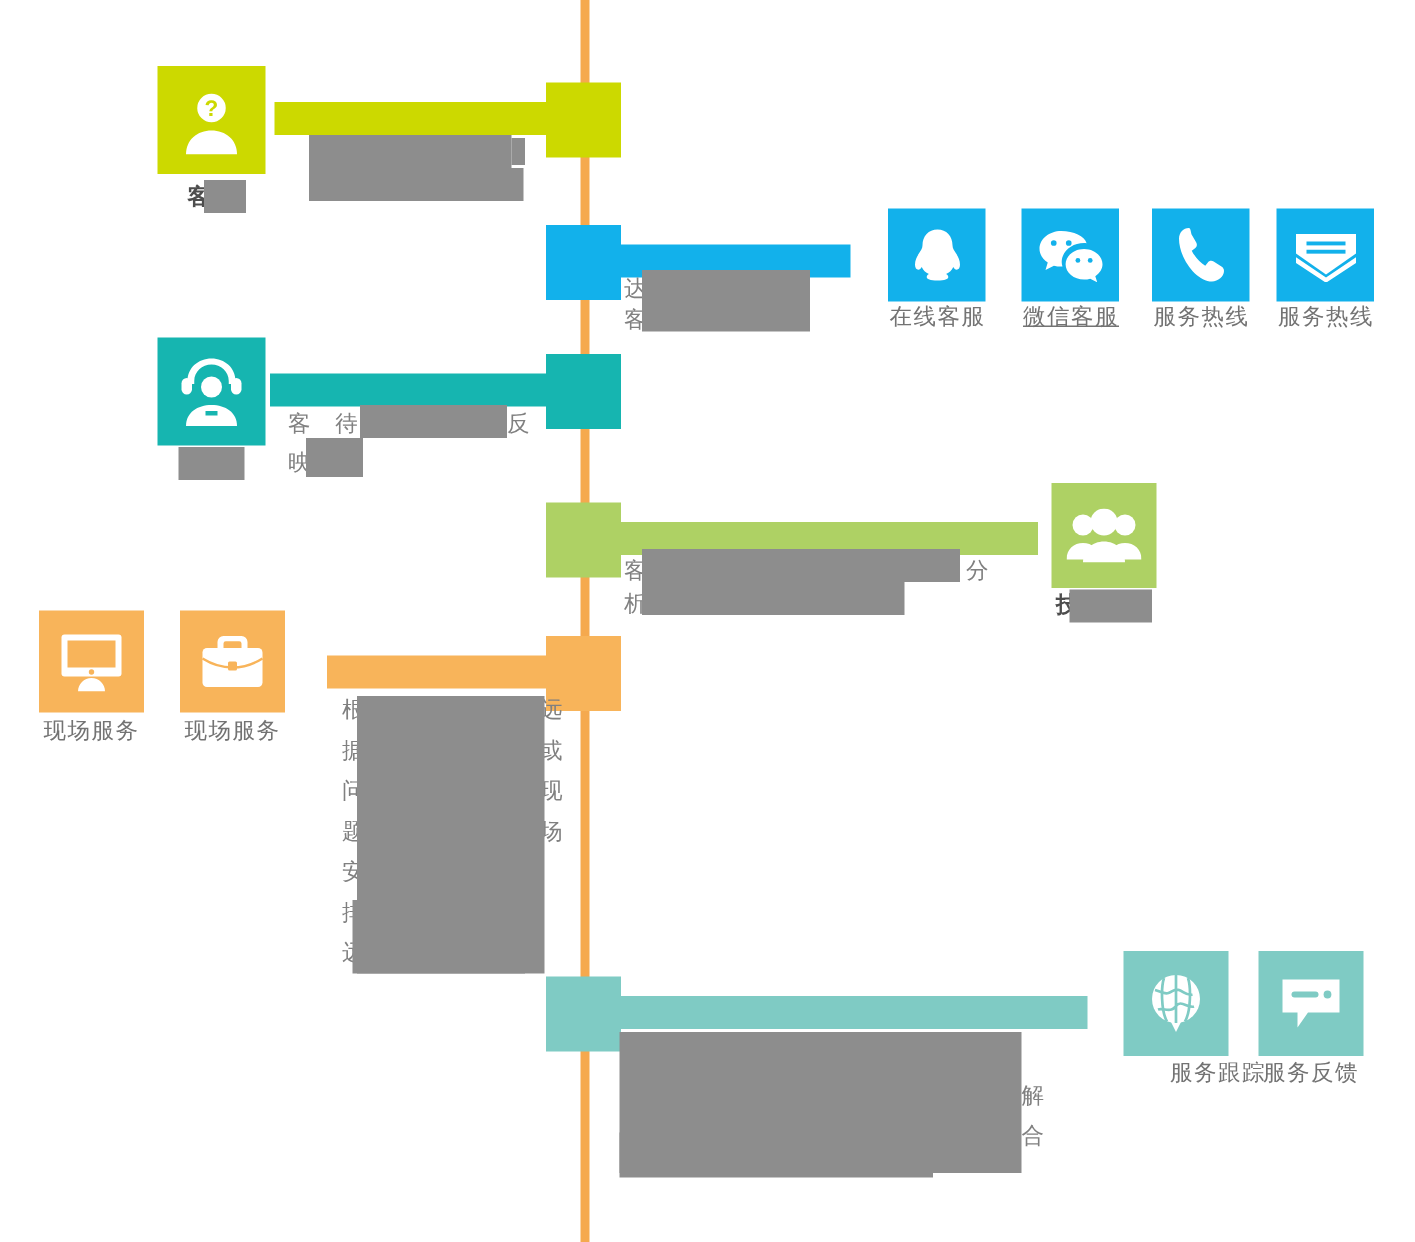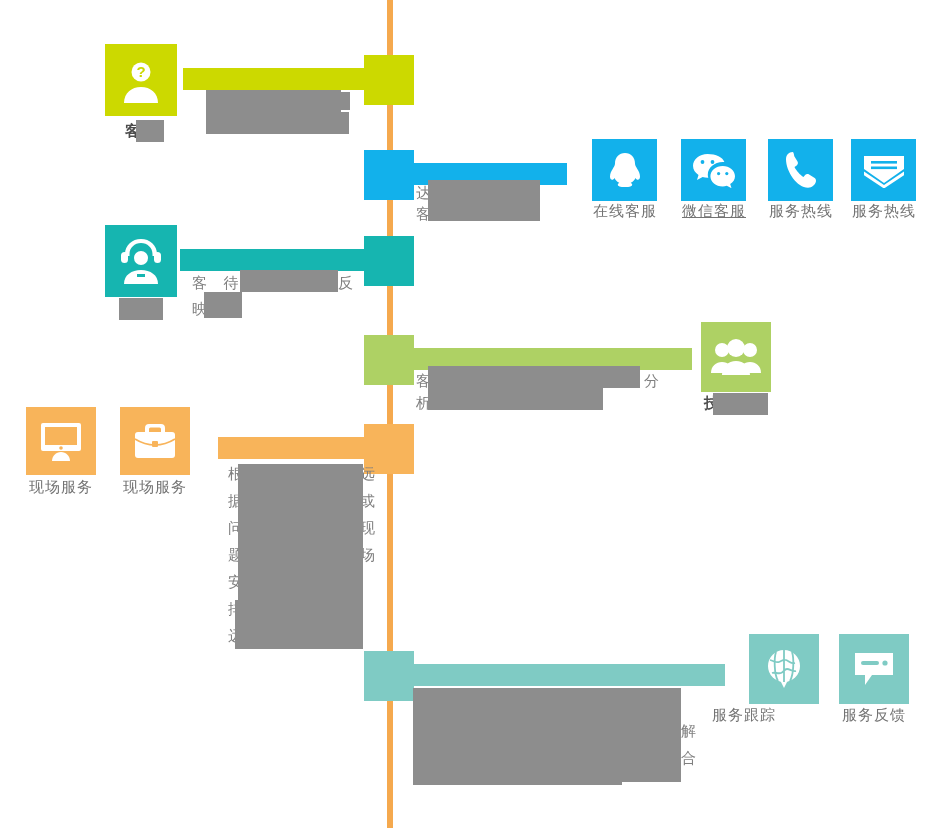--- a/index.html
+++ b/index.html
@@ -243,21 +243,21 @@
   <div class="frag" style="left:681px; top:745px;"><span>合</span></div>
 
   <div class="icon-tile" style="left:749px; top:634px; width:70px; height:70px; background:#7FCBC4;">
     <svg width="44" height="44" viewBox="0 0 44 44">
       <circle cx="22" cy="19" r="16" fill="#ffffff"></circle>
       <path d="M22 41l-5-10h10z" fill="#ffffff"></path>
       <path d="M8 13c4 1 6 3 9 2s4-3 7-2 5 4 9 3M10 26c3-1 6 1 9 0s3-4 6-4 6 3 9 2M22 3v32" stroke="#7FCBC4" stroke-width="1.8" fill="none"></path>
       <path d="M14 5c-2 6-2 22 2 29M30 5c2 6 2 22-2 29" stroke="#7FCBC4" stroke-width="1.8" fill="none"></path>
     </svg>
   </div>
-  <div class="icon-label" style="left:704px; top:706px; width:80px;">服务跟踪</div>
+  <div class="icon-label" style="left:772px; top:706px; width:80px;">服务跟踪</div>
 
   <div class="icon-tile" style="left:839px; top:634px; width:70px; height:70px; background:#7FCBC4;">
     <svg width="44" height="38" viewBox="0 0 44 38">
       <path d="M3 3h38v22H20l-7 10V25H3z" fill="#ffffff"></path>
       <rect x="9" y="11" width="18" height="4" rx="2" fill="#7FCBC4"></rect>
       <circle cx="33" cy="13" r="2.6" fill="#7FCBC4"></circle>
     </svg>
   </div>
   <div class="icon-label" style="left:834px; top:706px; width:80px;">服务反馈</div>
 

